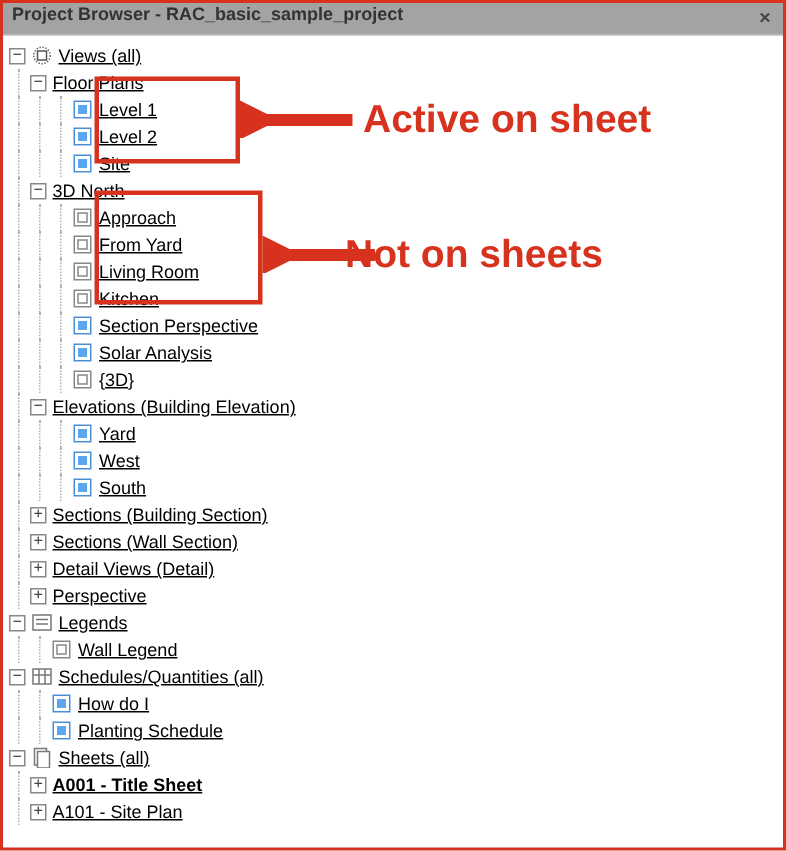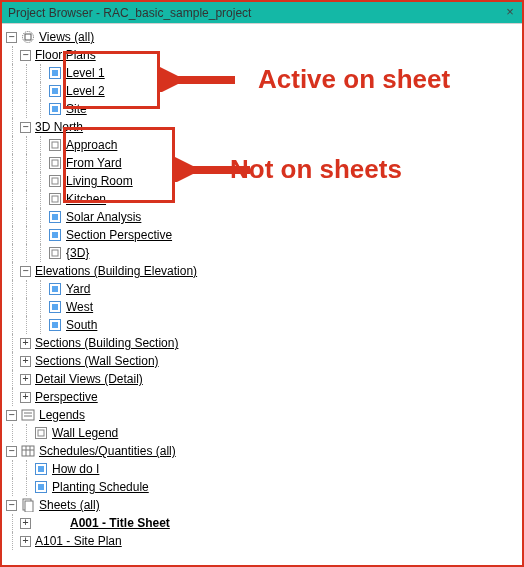--- a/index.html
+++ b/index.html
@@ -8,27 +8,27 @@
     font-family: "Segoe UI", Tahoma, sans-serif;
     font-size: 12px;
     background: #fff;
     width: 524px;
     height: 567px;
     border: 2px solid #d7321e;
     overflow: hidden;
     position: relative;
   }
   .titlebar {
-    background: #14b8a6;
+    background: #a3a3a3;
     border-bottom: 1px solid #d0d0d0;
     height: 22px;
     display: flex;
-    align-items: center;
     padding: 0 6px;
     position: relative;
+    font-weight: bold;
   }
   .titlebar .title { color: #333; }
   .titlebar .close {
     position: absolute;
     right: 4px;
     top: 2px;
     width: 16px; height: 16px;
     font-size: 13px;
     line-height: 16px;
     text-align: center;
@@ -74,21 +74,21 @@
   .icon {
     width: 14px; height: 14px;
     margin-right: 4px;
     flex: 0 0 auto;
     display: inline-flex;
     align-items: center;
     justify-content: center;
   }
   .icon svg { display: block; }
   .lbl { color: #000; text-decoration: underline; }
-  .lbl.bold { font-weight: 700; margin-left: 35px; }
+  .lbl.bold { font-weight: 700; }
   .redbox1 {
     position: absolute;
     border: 3px solid #d7321e;
     left: 61px; top: 49px;
     width: 97px; height: 58px;
     pointer-events: none;
   }
   .redbox2 {
     position: absolute;
     border: 3px solid #d7321e;
@@ -225,33 +225,33 @@
   <div class="row">
       <span class="dots"></span>
       <span class="dots"></span>
       <span class="dots"></span>
     <span class="icon">
         <svg width="14" height="14">
           <rect x="1.5" y="1.5" width="11" height="11" fill="none" stroke="#4a8fd6"></rect>
           <rect x="4" y="4" width="6" height="6" fill="#5aa7f0"></rect>
         </svg>
       </span>
+    <span class="lbl">Section Perspective</span>
+    </div>
+  <div class="row">
+      <span class="dots"></span>
+      <span class="dots"></span>
+      <span class="dots"></span>
+    <span class="icon">
+        <svg width="14" height="14">
+          <rect x="1.5" y="1.5" width="11" height="11" fill="none" stroke="#4a8fd6"></rect>
+          <rect x="4" y="4" width="6" height="6" fill="#5aa7f0"></rect>
+        </svg>
+      </span>
     <span class="lbl">Solar Analysis</span>
-    </div>
-  <div class="row">
-      <span class="dots"></span>
-      <span class="dots"></span>
-      <span class="dots"></span>
-    <span class="icon">
-        <svg width="14" height="14">
-          <rect x="1.5" y="1.5" width="11" height="11" fill="none" stroke="#4a8fd6"></rect>
-          <rect x="4" y="4" width="6" height="6" fill="#5aa7f0"></rect>
-        </svg>
-      </span>
-    <span class="lbl">Section Perspective</span>
     </div>
   <div class="row">
       <span class="dots"></span>
       <span class="dots"></span>
       <span class="dots"></span>
     <span class="icon">
         <svg width="14" height="14">
           <rect x="1.5" y="1.5" width="11" height="11" fill="none" stroke="#888"></rect>
           <rect x="4" y="4" width="6" height="6" fill="none" stroke="#888"></rect>
         </svg>
@@ -416,14 +416,14 @@
 </svg>
 <svg class="arrow" style="left:173px;top:150px" width="80" height="30">
   <defs>
       <marker id="ah2" markerWidth="10" markerHeight="10" refX="2" refY="5" orient="auto">
         <path d="M10,0 L0,5 L10,10 Z" fill="#d7321e"></path>
       </marker>
     </defs>
   <line x1="75" y1="18" x2="10" y2="18" stroke="#d7321e" stroke-width="8" marker-end="url(#ah2)"></line>
 </svg>
 
-<div class="callout" style="left:256px;top:62px">Active on sheet</div>
+<div class="callout" style="left:240px;top:62px">Active on sheet</div>
 <div class="callout" style="left:228px;top:152px">Not on sheets</div>
 
 </body></html>

